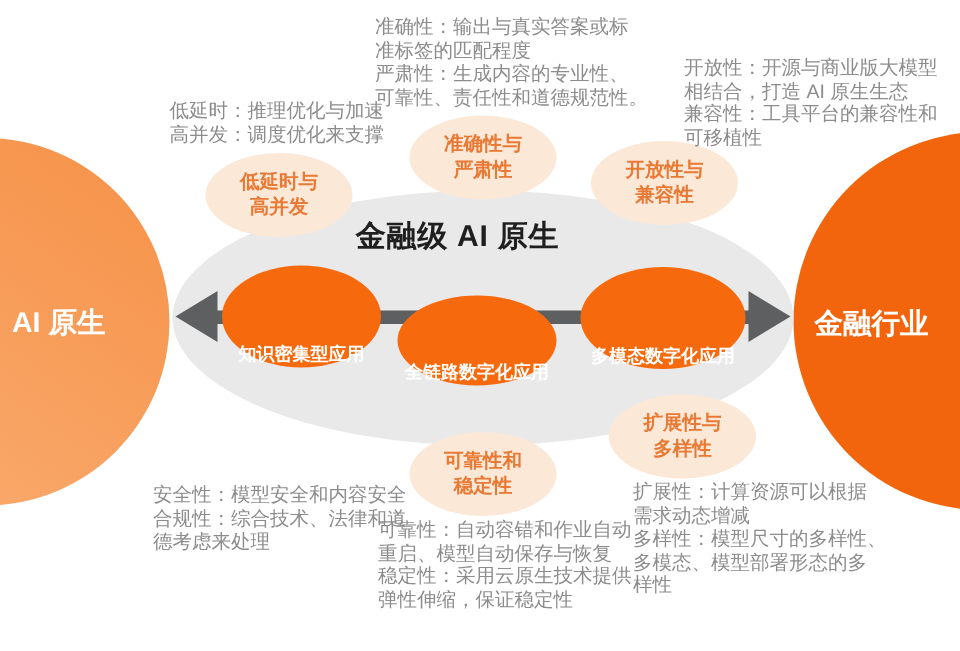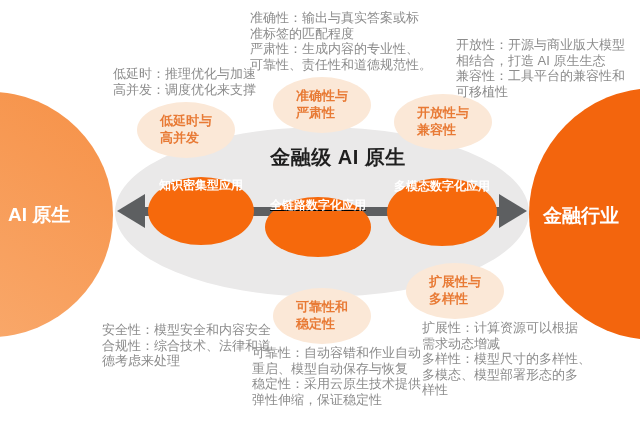--- a/index.html
+++ b/index.html
@@ -13,41 +13,41 @@
   #left-circle{left:-132px;top:92px;width:245px;height:245px;
     background:linear-gradient(215deg,var(--side-circle-left) 0%,var(--side-circle-left-light) 85%);}
   #right-circle{left:529px;top:88px;width:252px;height:252px;background:var(--side-circle-right);}
   .side-label{z-index:6;color:#fff;font-weight:bold;font-size:19px;}
   #left-label{left:8px;top:202px;width:104px;}
   #right-label{left:543px;top:203px;width:90px;}
   
   #platform{left:115px;top:127px;width:414px;height:170px;border-radius:50%;
     background:var(--platform-gray);z-index:2;}
   
-  #title{left:228px;top:144px;width:220px;text-align:center;z-index:5;
+  #title{left:195px;top:144px;width:220px;text-align:center;z-index:5;
     color:var(--title-black);font-size:20px;font-weight:bold;letter-spacing:.5px;}
   
   .arrow-part{z-index:4;}
   #arrow-shaft{left:128px;top:207px;width:388px;height:9px;background:var(--arrow-gray);}
   #arrow-left-head{left:117px;top:194px;width:0;height:0;
     border-top:17px solid transparent;border-bottom:17px solid transparent;
     border-right:28px solid var(--arrow-gray);}
   #arrow-right-head{left:499px;top:194px;width:0;height:0;
     border-top:17px solid transparent;border-bottom:17px solid transparent;
     border-left:28px solid var(--arrow-gray);}
   
   .app-ellipse{border-radius:50%;background:var(--app-orange);z-index:5;
-    display:flex;align-items:flex-start;justify-content:center;}
+    display:flex;align-items:flex-end;justify-content:center;}
   .app-ellipse span{color:#fff;font-size:12px;font-weight:bold;white-space:nowrap;}
   #app-knowledge{left:148px;top:177px;width:106px;height:68px;}
-  #app-fullchain{left:265px;top:197px;width:106px;height:60px;text-decoration:underline;}
+  #app-fullchain{left:265px;top:197px;width:106px;height:60px;}
   #app-multimodal{left:387px;top:178px;width:110px;height:68px;}
   
   .cap-ellipse{width:98px;height:56px;border-radius:50%;background:var(--capability-bg);z-index:3;
-    display:flex;align-items:center;justify-content:center;text-align:left;}
+    display:flex;align-items:center;justify-content:center;text-align:center;}
   .cap-ellipse span{color:var(--capability-text);font-size:13px;font-weight:bold;
     line-height:1.3;white-space:pre-line;}
   #cap-low-latency{left:137px;top:102px;}
   #cap-accuracy{left:273px;top:77px;}
   #cap-openness{left:394px;top:94px;}
   #cap-security{left:128px;top:264px;}
   #cap-reliability{left:273px;top:288px;}
   #cap-scalability{left:406px;top:263px;}
   
   .note{color:var(--note-gray);font-size:13px;line-height:1.2;white-space:pre-line;z-index:3;}

